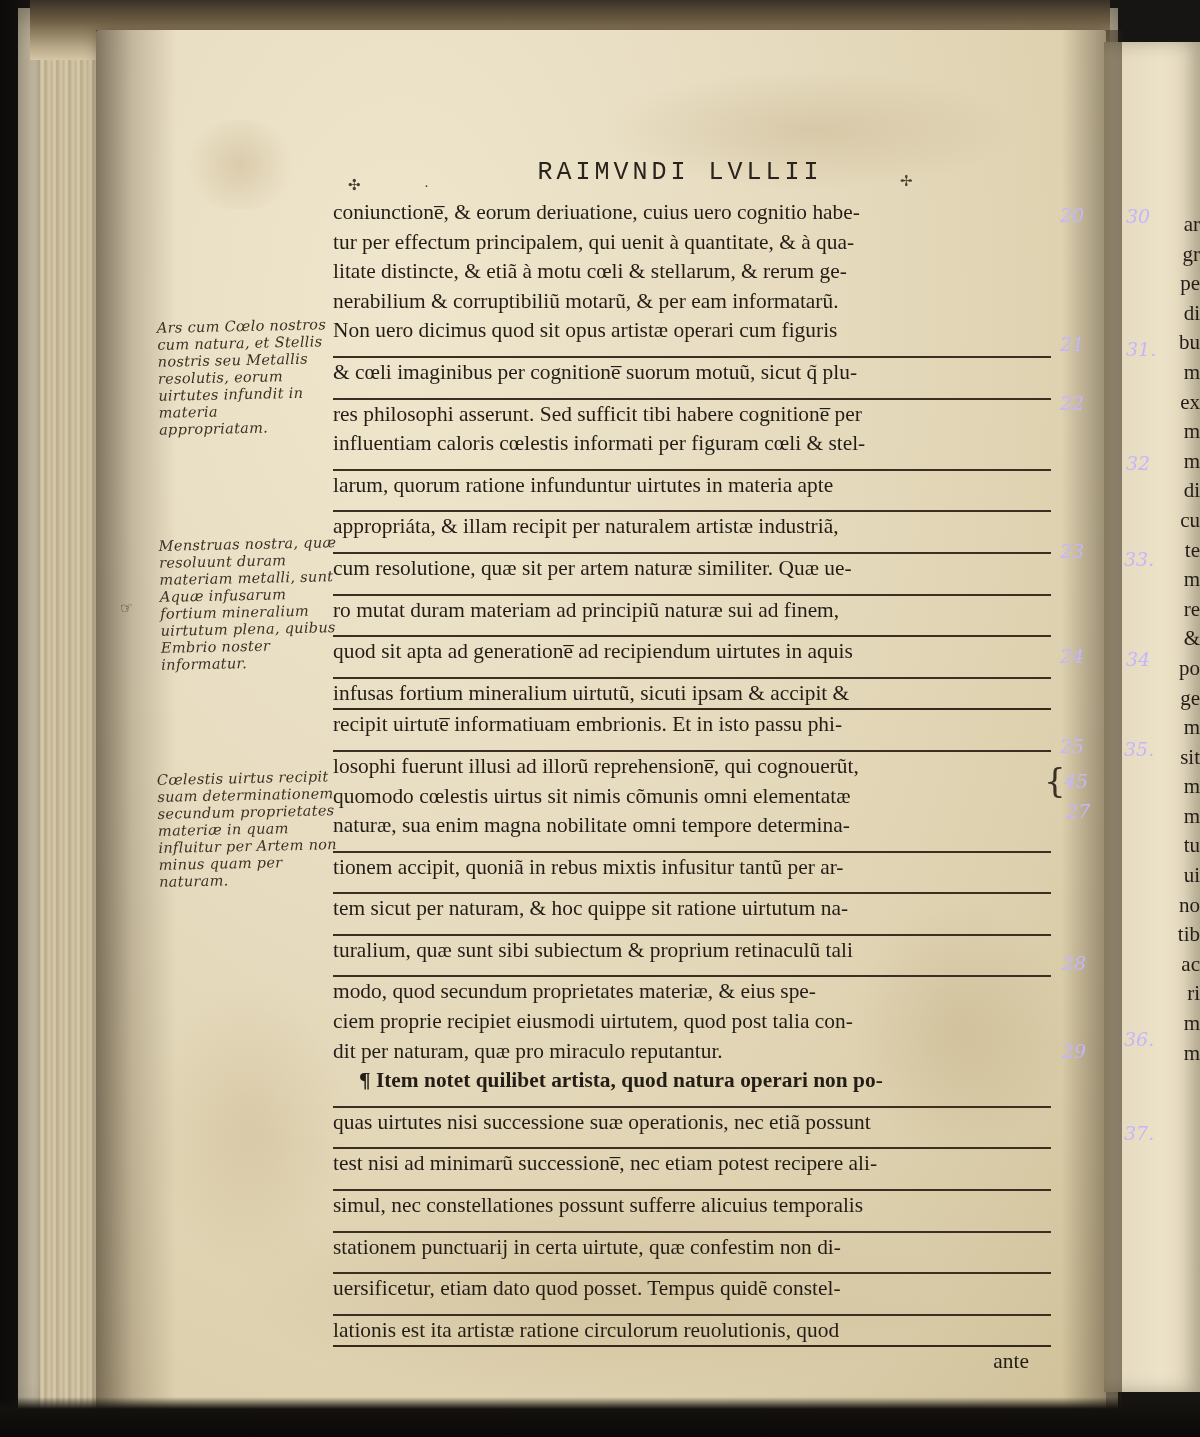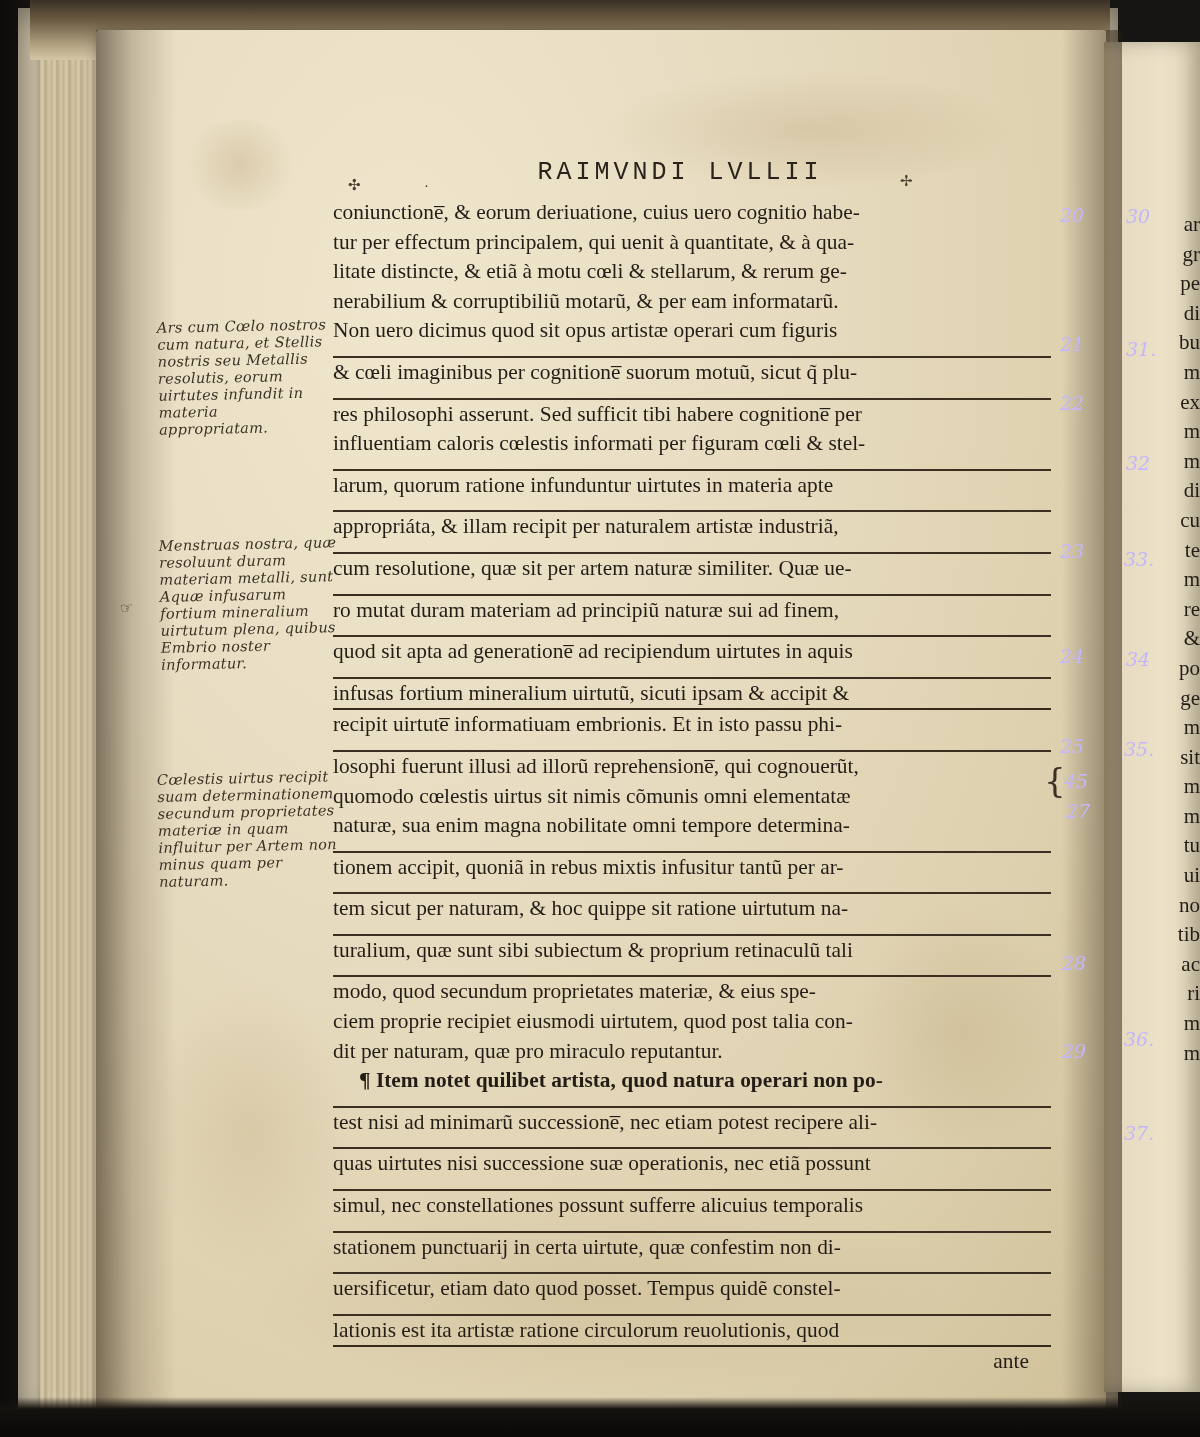--- a/index.html
+++ b/index.html
@@ -228,22 +228,22 @@
     <span class="ln">losophi fuerunt illusi ad illorũ reprehensione̅, qui cognouerũt,</span>
     <span class="ln">quomodo cœlestis uirtus sit nimis cõmunis omni elementatæ</span>
     <span class="ln ul">naturæ, sua enim magna nobilitate omni tempore determina-</span>
     <span class="ln ul">tionem accipit, quoniã in rebus mixtis infusitur tantũ per ar-</span>
     <span class="ln ul">tem sicut per naturam, &amp; hoc quippe sit ratione uirtutum na-</span>
     <span class="ln ul">turalium, quæ sunt sibi subiectum &amp; proprium retinaculũ tali</span>
     <span class="ln">modo,  quod  secundum  proprietates  materiæ,  &amp;  eius spe-</span>
     <span class="ln">ciem proprie recipiet eiusmodi uirtutem, quod post talia con-</span>
     <span class="ln">dit per naturam, quæ pro miraculo reputantur.</span>
     <span class="ln indent pilcrow ul">¶ Item notet quilibet artista, quod natura operari non po-</span>
+    <span class="ln ul">quas uirtutes nisi successione suæ operationis, nec etiã possunt</span>
     <span class="ln ul">test nisi ad minimarũ successione̅, nec etiam potest recipere ali-</span>
-    <span class="ln ul">quas uirtutes nisi successione suæ operationis, nec etiã possunt</span>
     <span class="ln ul">simul, nec constellationes possunt sufferre alicuius temporalis</span>
     <span class="ln ul">stationem punctuarij in certa uirtute, quæ confestim non di-</span>
     <span class="ln ul">uersificetur, etiam dato quod posset.  Tempus quidẽ constel-</span>
     <span class="ln ul2">lationis est ita artistæ ratione circulorum reuolutionis, quod</span>
     <span class="ln last">ante</span>
   </div>
 
   <div class="marginalia" id="note-a">Ars cum Cœlo nostros cum natura, et Stellis nostris seu Metallis resolutis, eorum uirtutes infundit in materia appropriatam.</div>
   <div class="marginalia" id="note-b">Menstruas nostra, quæ resoluunt duram materiam metalli, sunt Aquæ infusarum fortium mineralium uirtutum plena, quibus Embrio noster informatur.</div>
   <div class="marginalia" id="note-c">Cœlestis uirtus recipit suam determinationem secundum proprietates materiæ in quam influitur per Artem non minus quam per naturam.</div>

